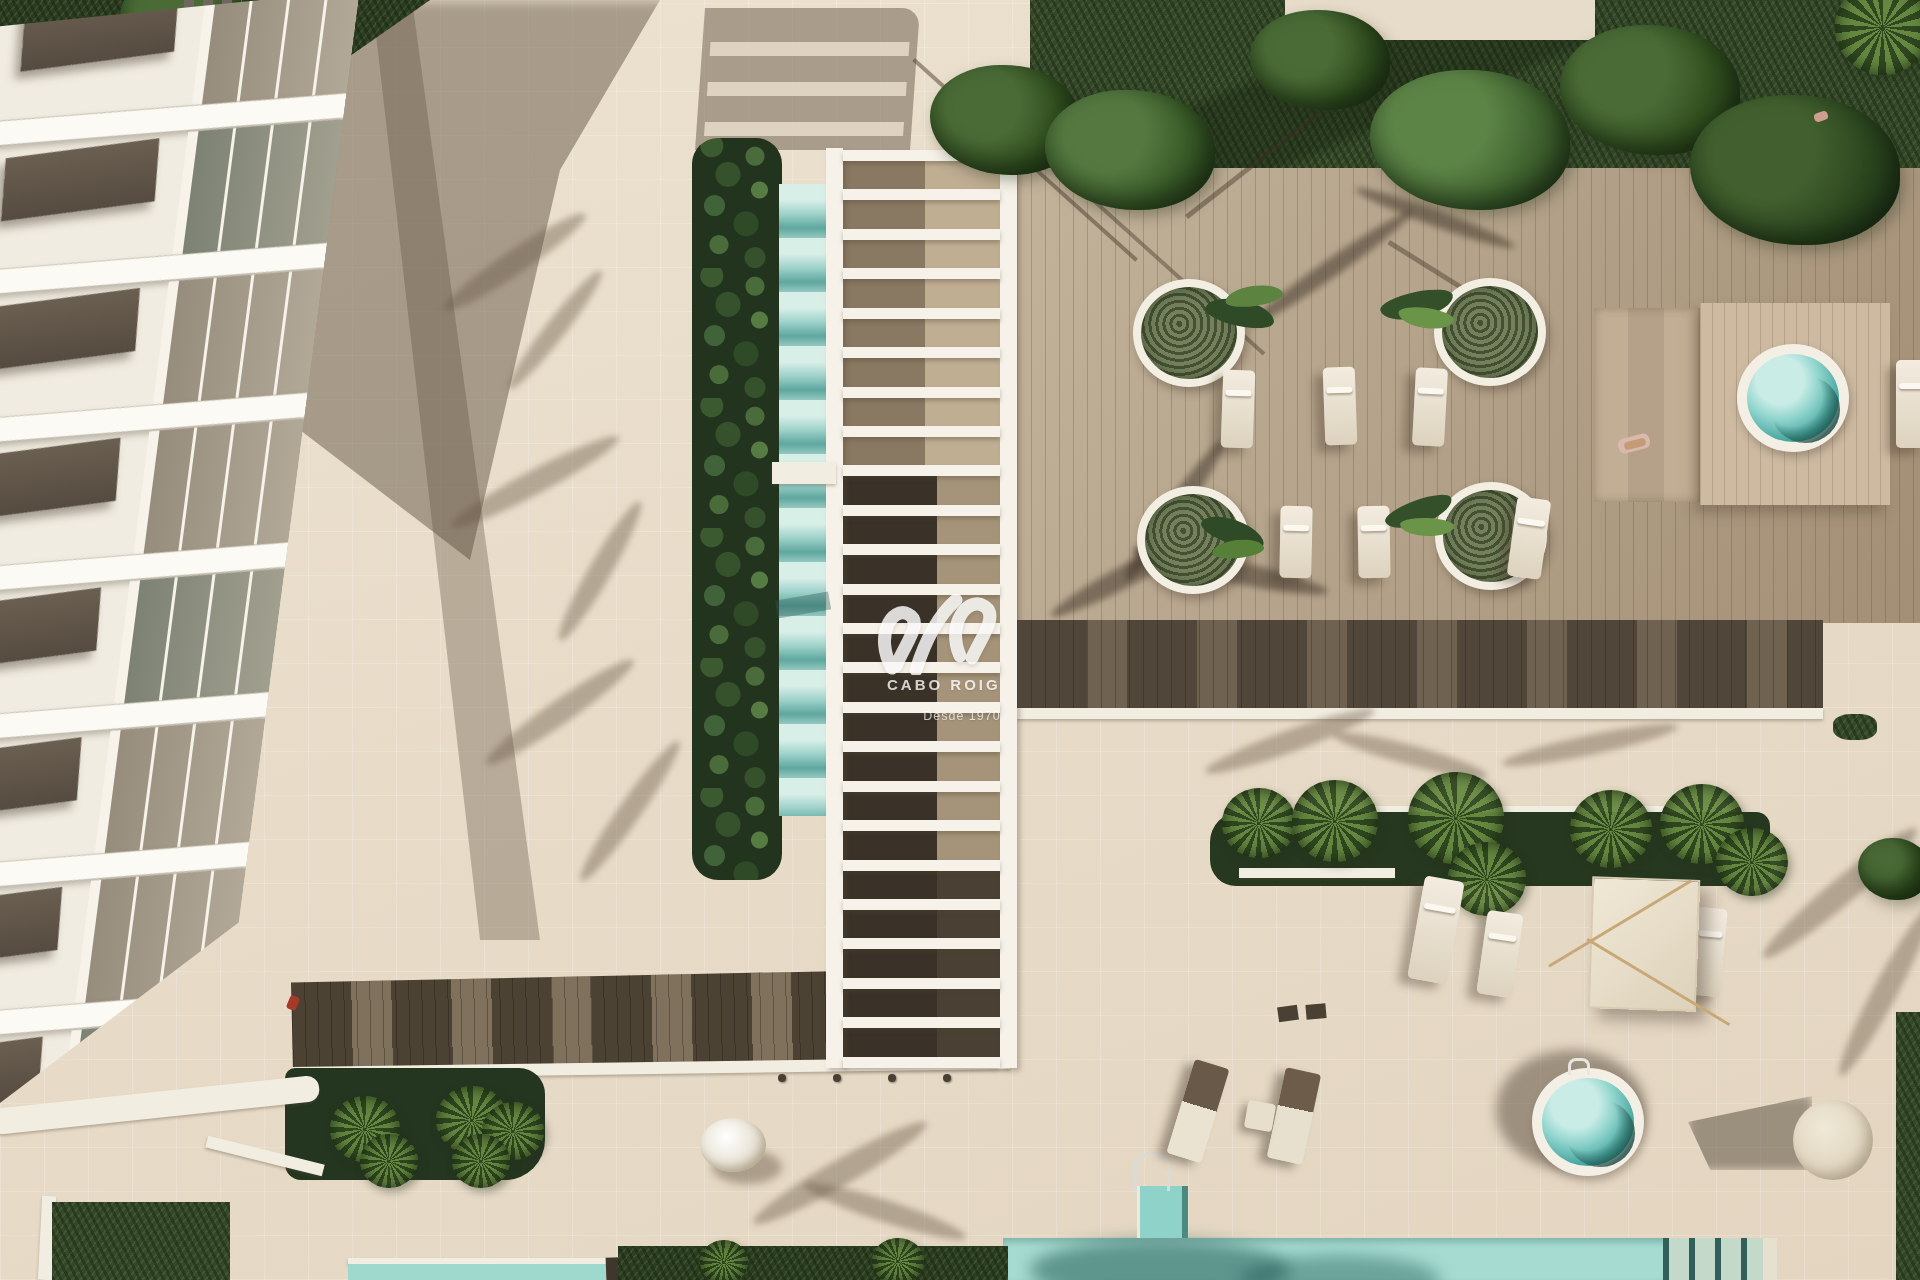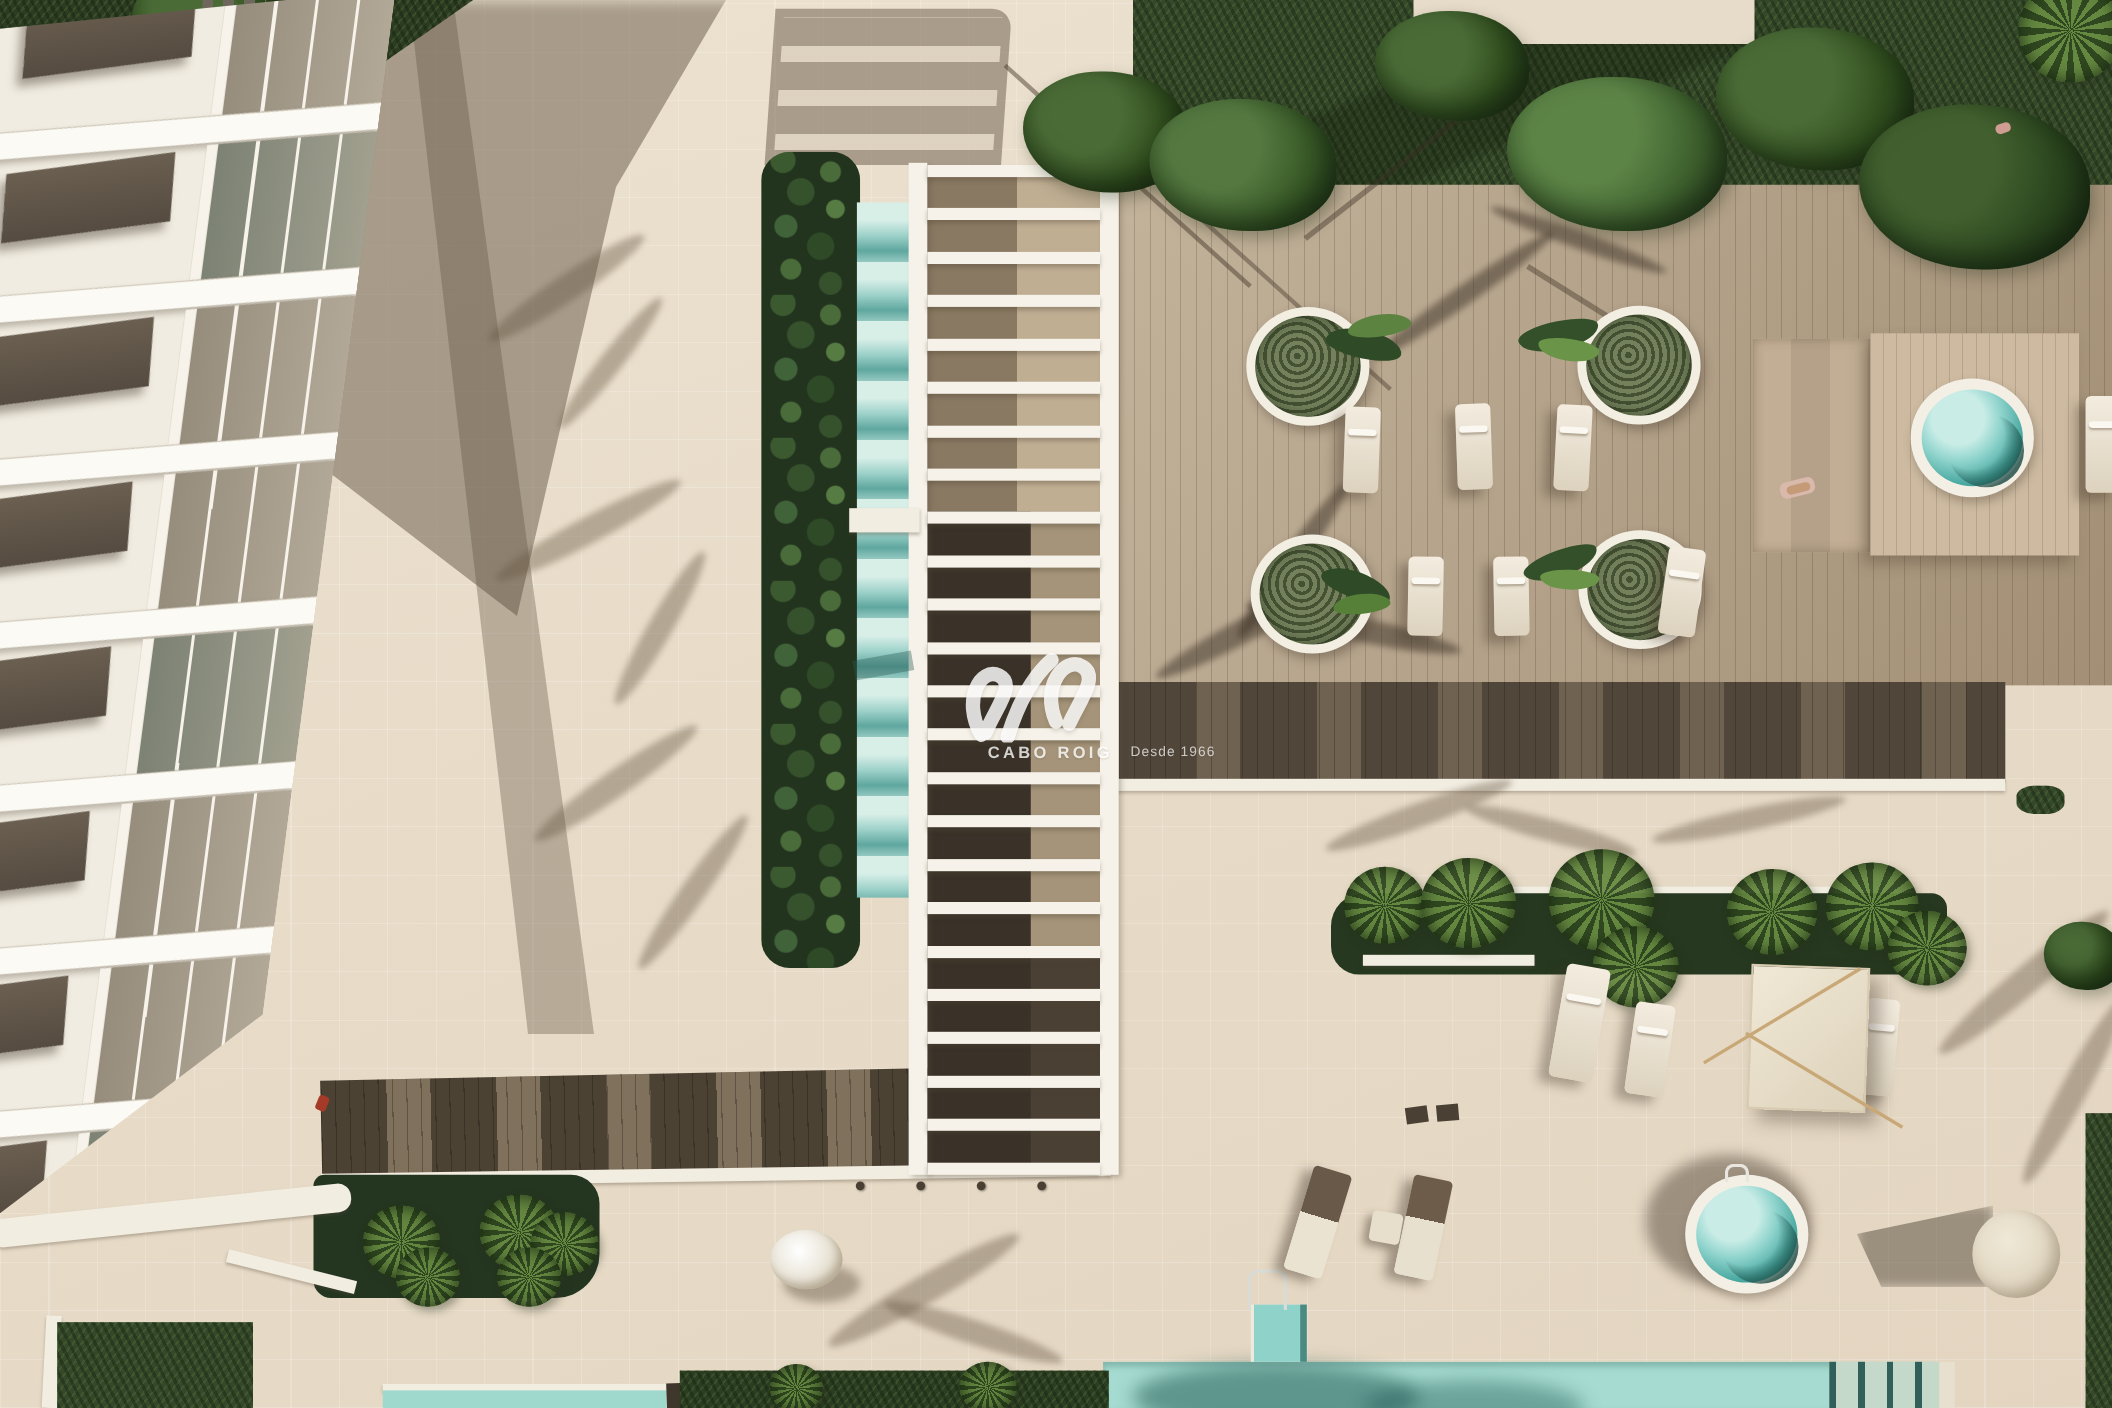--- a/index.html
+++ b/index.html
@@ -390,19 +390,19 @@
   <div class="a curb" style="left:772px;top:462px;width:64px;height:22px;z-index:4;"></div>
 
   <div class="a" style="left:862px;top:580px;width:300px;height:130px;z-index:9;">
     <svg width="140" height="95" viewBox="0 0 140 95" style="position:absolute;left:10px;top:0;filter:drop-shadow(0 2px 2px rgba(60,50,40,.2));">
       <g fill="none" stroke="#ffffff" stroke-opacity="0.82" stroke-width="13" stroke-linecap="round">
         <path d="M20 88 C2 56 20 26 36 34 C52 42 34 62 24 86"></path>
         <path d="M44 90 C54 58 68 34 84 20"></path>
         <path d="M88 76 C74 44 96 16 112 26 C127 35 110 56 100 78"></path>
       </g>
     </svg>
-    <div class="a watermark-text" style="left:36px;top:96px;display:flex;align-items:flex-start;gap:16px;white-space:nowrap;">
+    <div class="a watermark-text" style="left:25px;top:96px;display:flex;align-items:flex-end;gap:16px;white-space:nowrap;flex-direction:column;">
       <span class="wm-brand">CABO ROIG</span>
-      <span class="wm-tag">Desde 1966</span>
+      <span class="wm-tag">Desde 1970</span>
     </div>
   </div>
 
 </div>
 
 </body></html>

